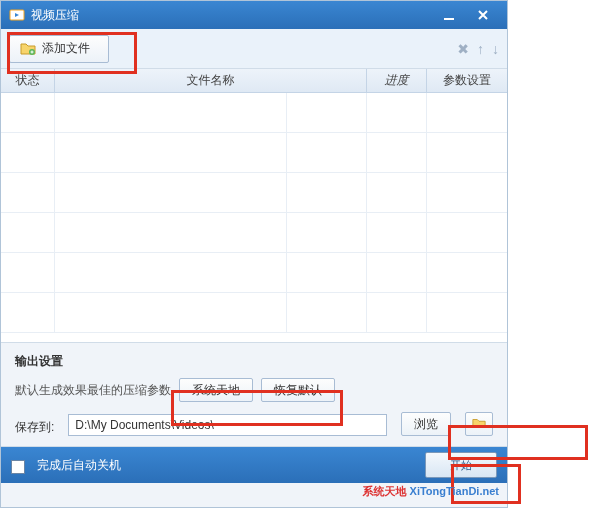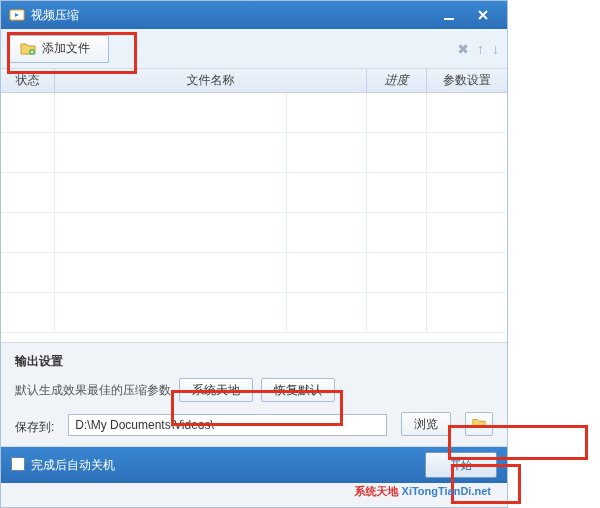--- a/index.html
+++ b/index.html
@@ -178,22 +178,22 @@
     .bottom-bar {
       height: 36px;
       background: linear-gradient(to bottom, #3a86d2, #2b6fb8);
       display: flex;
       align-items: center;
       padding: 0 10px;
       color: #fff;
     }
     .checkbox-wrap {
       display: flex;
-      align-items: flex-start;
-      gap: 6px;
+      align-items: flex-end;
+      gap: 12px;
       cursor: pointer;
     }
     .checkbox {
       width: 14px;
       height: 14px;
       background: #fff;
       border: 1px solid #6a85a5;
     }
     .start-btn {
       margin-left: auto;
@@ -203,21 +203,21 @@
       border: 1px solid #7a98ba;
       border-radius: 2px;
       color: #2b5a8a;
       font-size: 11px;
       display: flex;
       align-items: center;
       cursor: pointer;
     }
     .watermark {
       position: absolute;
-      right: 16px;
+      right: 8px;
       bottom: 8px;
       font-size: 11px;
       font-weight: bold;
     }
     .watermark-a { color: #d33; }
     .watermark-b { color: #3a7fd0; }
     .hl {
       position: absolute;
       border: 3px solid #e03020;
       pointer-events: none;

